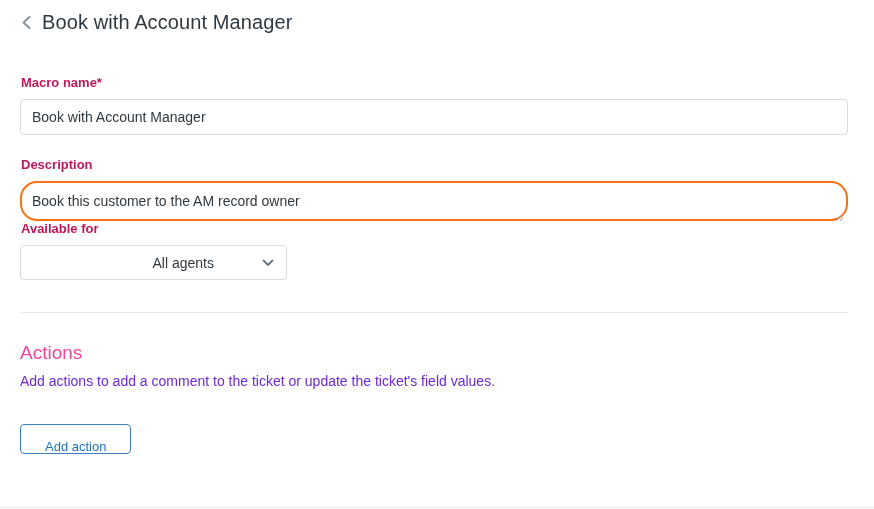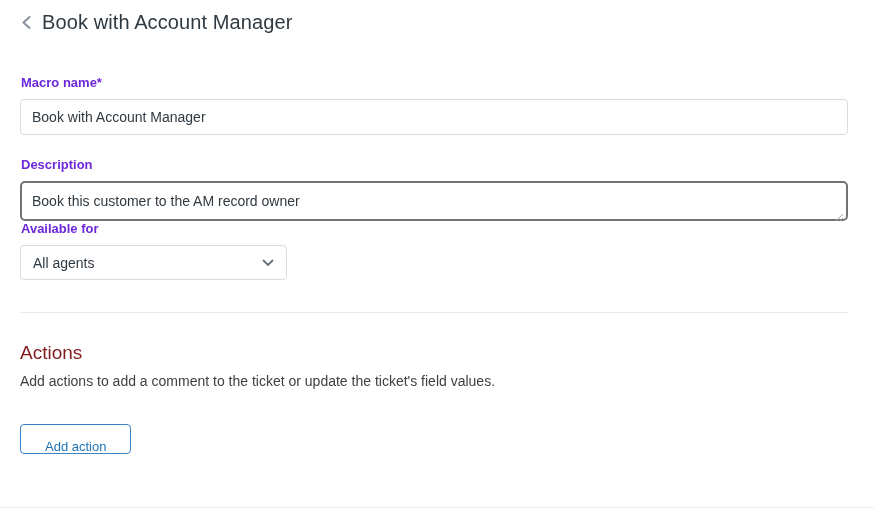--- a/index.html
+++ b/index.html
@@ -33,43 +33,43 @@
     padding: 0 26px 0 20px;
   }
   .field { margin: 0; }
   .field-macro { margin-top: 41px; }
   .field-desc { margin-top: 22px; }
   .field-avail { }
   .field-label {
     display: block;
     font-size: 13px;
     font-weight: 700;
-    color: #6d28d9;
+    color: #be185d;
     margin-left: 1px;
     margin-bottom: 9px;
   }
   .text-input {
     width: 100%;
     height: 36px;
     border: 1px solid #d8dcde;
     border-radius: 4px;
     padding: 0 11px;
     font-family: inherit;
     font-size: 14px;
     color: #2f3941;
     background: #ffffff;
     outline: none;
   }
   .textarea-wrap { position: relative; width: 100%; }
   .desc-textarea {
     display: block;
     width: 100%;
     height: 40px;
-    border: 2px solid #737373;
-    border-radius: 5px;
+    border: 2px solid #f97316;
+    border-radius: 17px;
     padding: 9px 10px;
     font-family: inherit;
     font-size: 14px;
     line-height: 18px;
     color: #2f3941;
     background: #ffffff;
     resize: none;
     outline: none;
     overflow: hidden;
   }
@@ -80,41 +80,42 @@
     cursor: nwse-resize;
   }
   .select-box {
     width: 267px;
     height: 35px;
     border: 1px solid #d8dcde;
     border-radius: 4px;
     background: #ffffff;
     display: flex;
     align-items: center;
-    justify-content: space-between;
+    justify-content: flex-end;
     padding: 0 12px;
     cursor: pointer;
+    gap: 48px;
   }
   .select-value { font-size: 14px; color: #2f3941; }
   .select-chevron { display: flex; align-items: center; }
   .divider {
     border: none;
     border-top: 1px solid #e8eaed;
     margin-top: 32px;
   }
   .actions-heading {
     margin-top: 29px;
     font-size: 19px;
     font-weight: 400;
-    color: #7f1d1d;
+    color: #ec4899;
   }
   .actions-subtitle {
     margin-top: 9px;
     font-size: 14px;
-    color: #404040;
+    color: #6d28d9;
   }
   .add-action-btn {
     margin-top: 35px;
     height: 29px;
     padding: 14px 24px;
     background: #ffffff;
     border: 1px solid #3b82c4;
     border-radius: 4px;
     color: #1f73b7;
     font-family: inherit;

